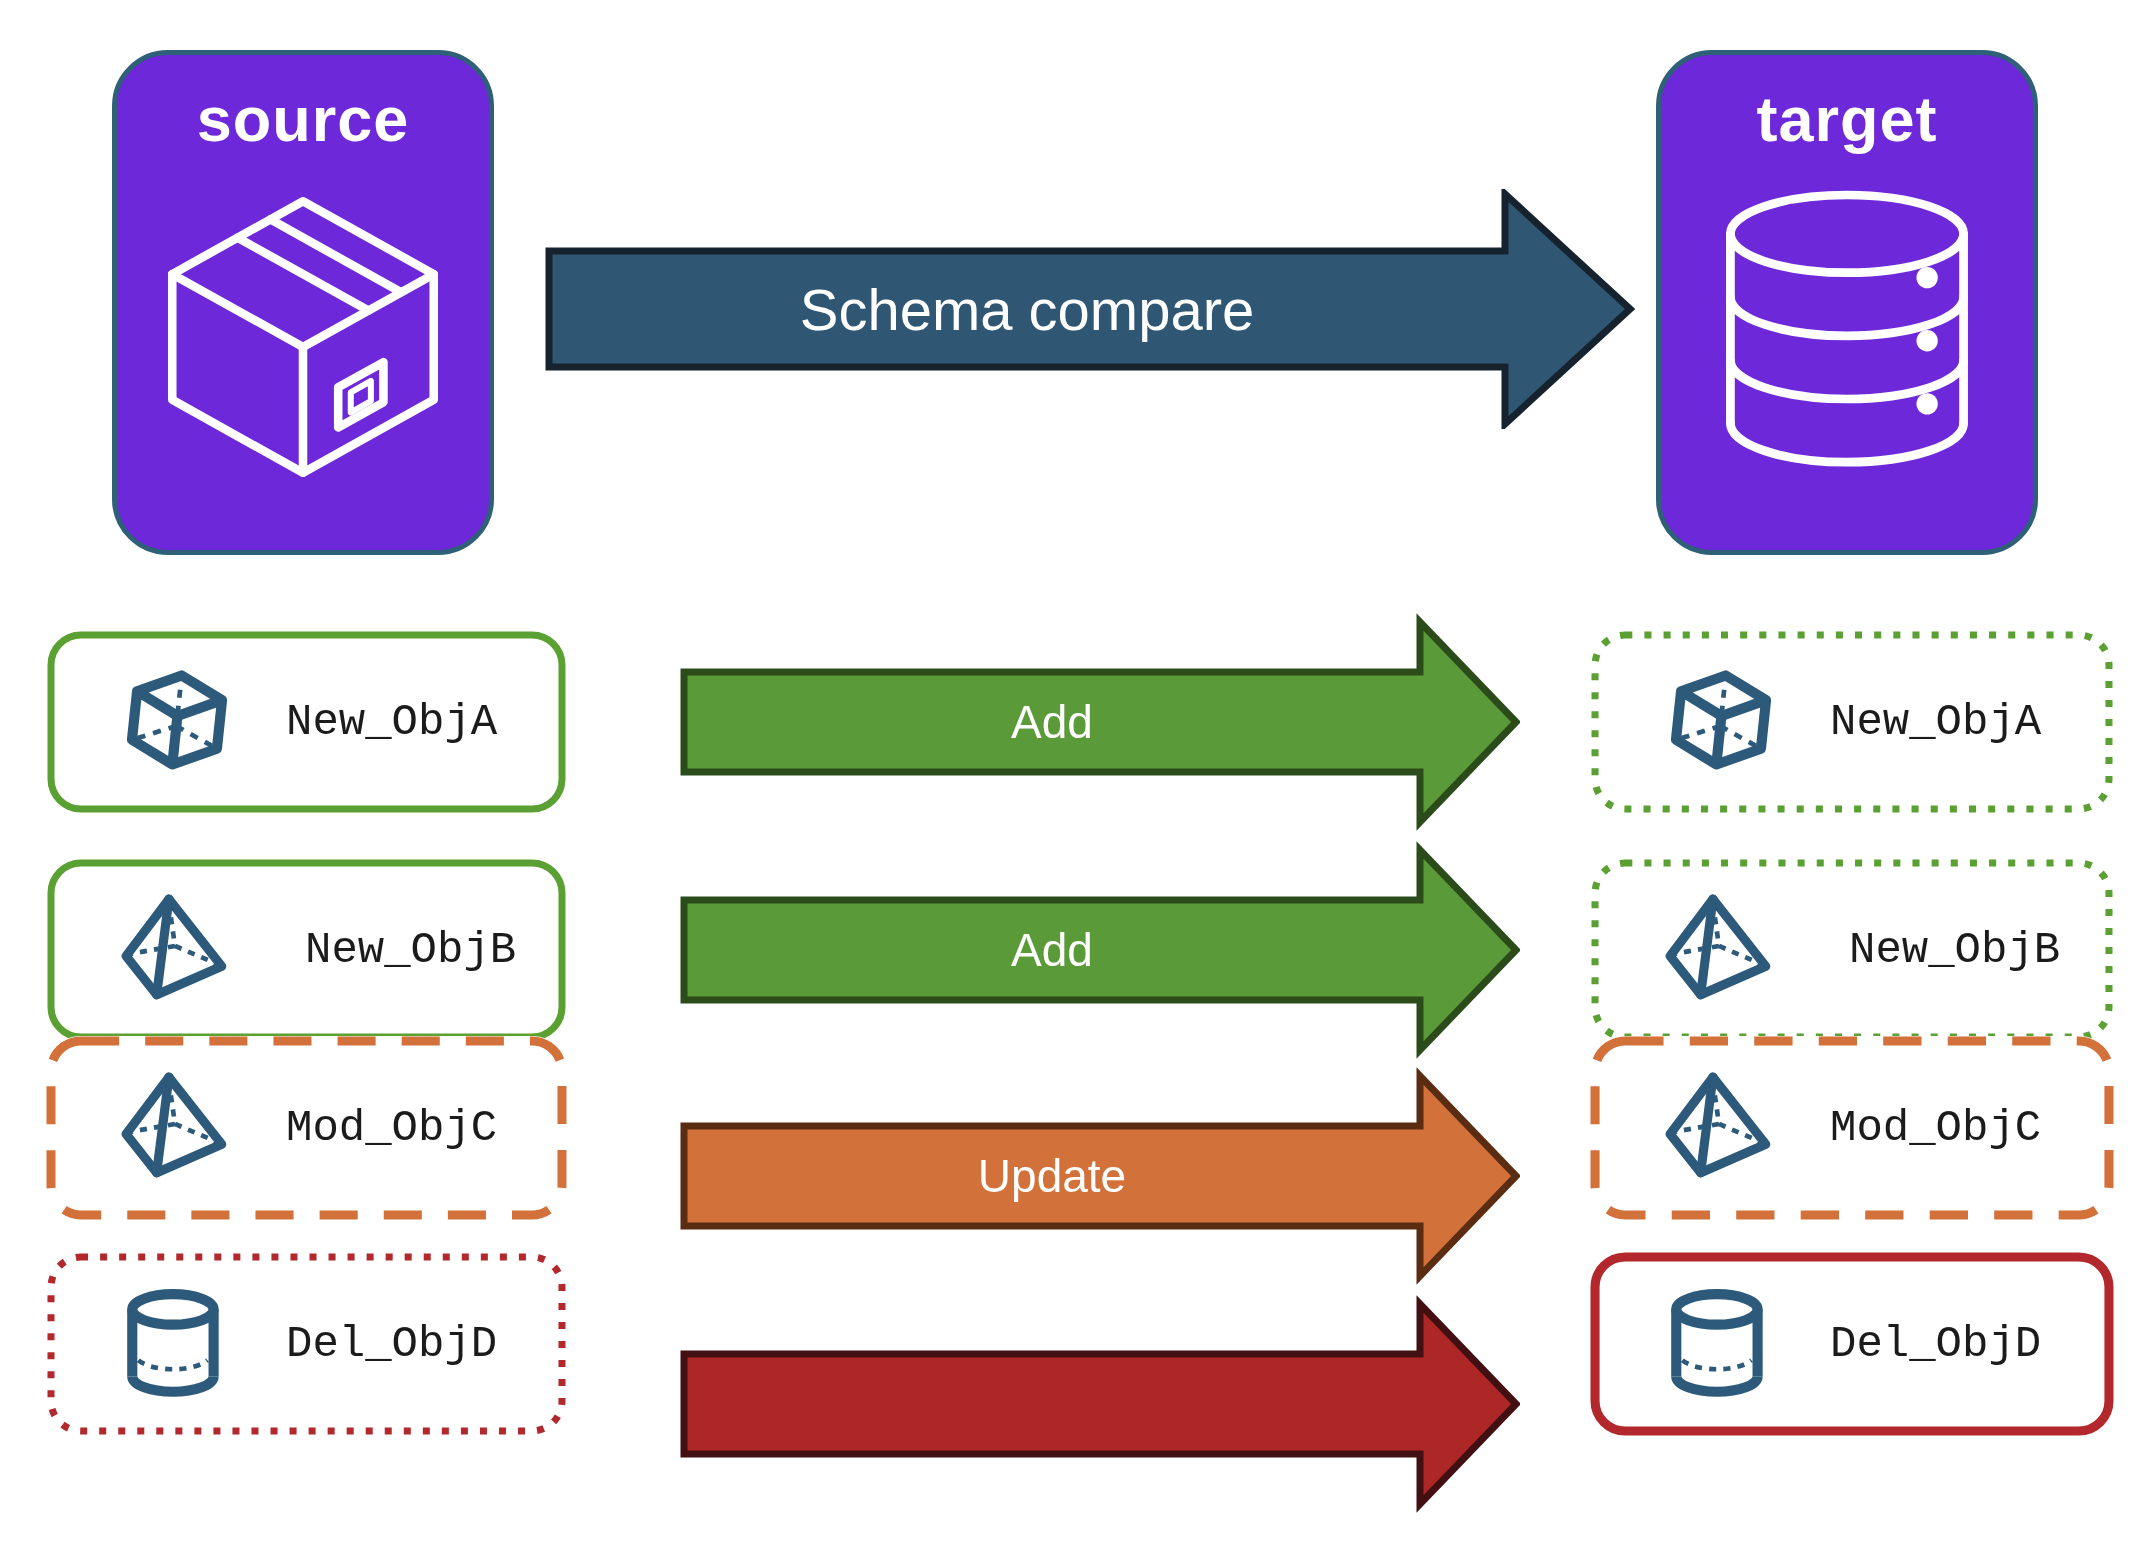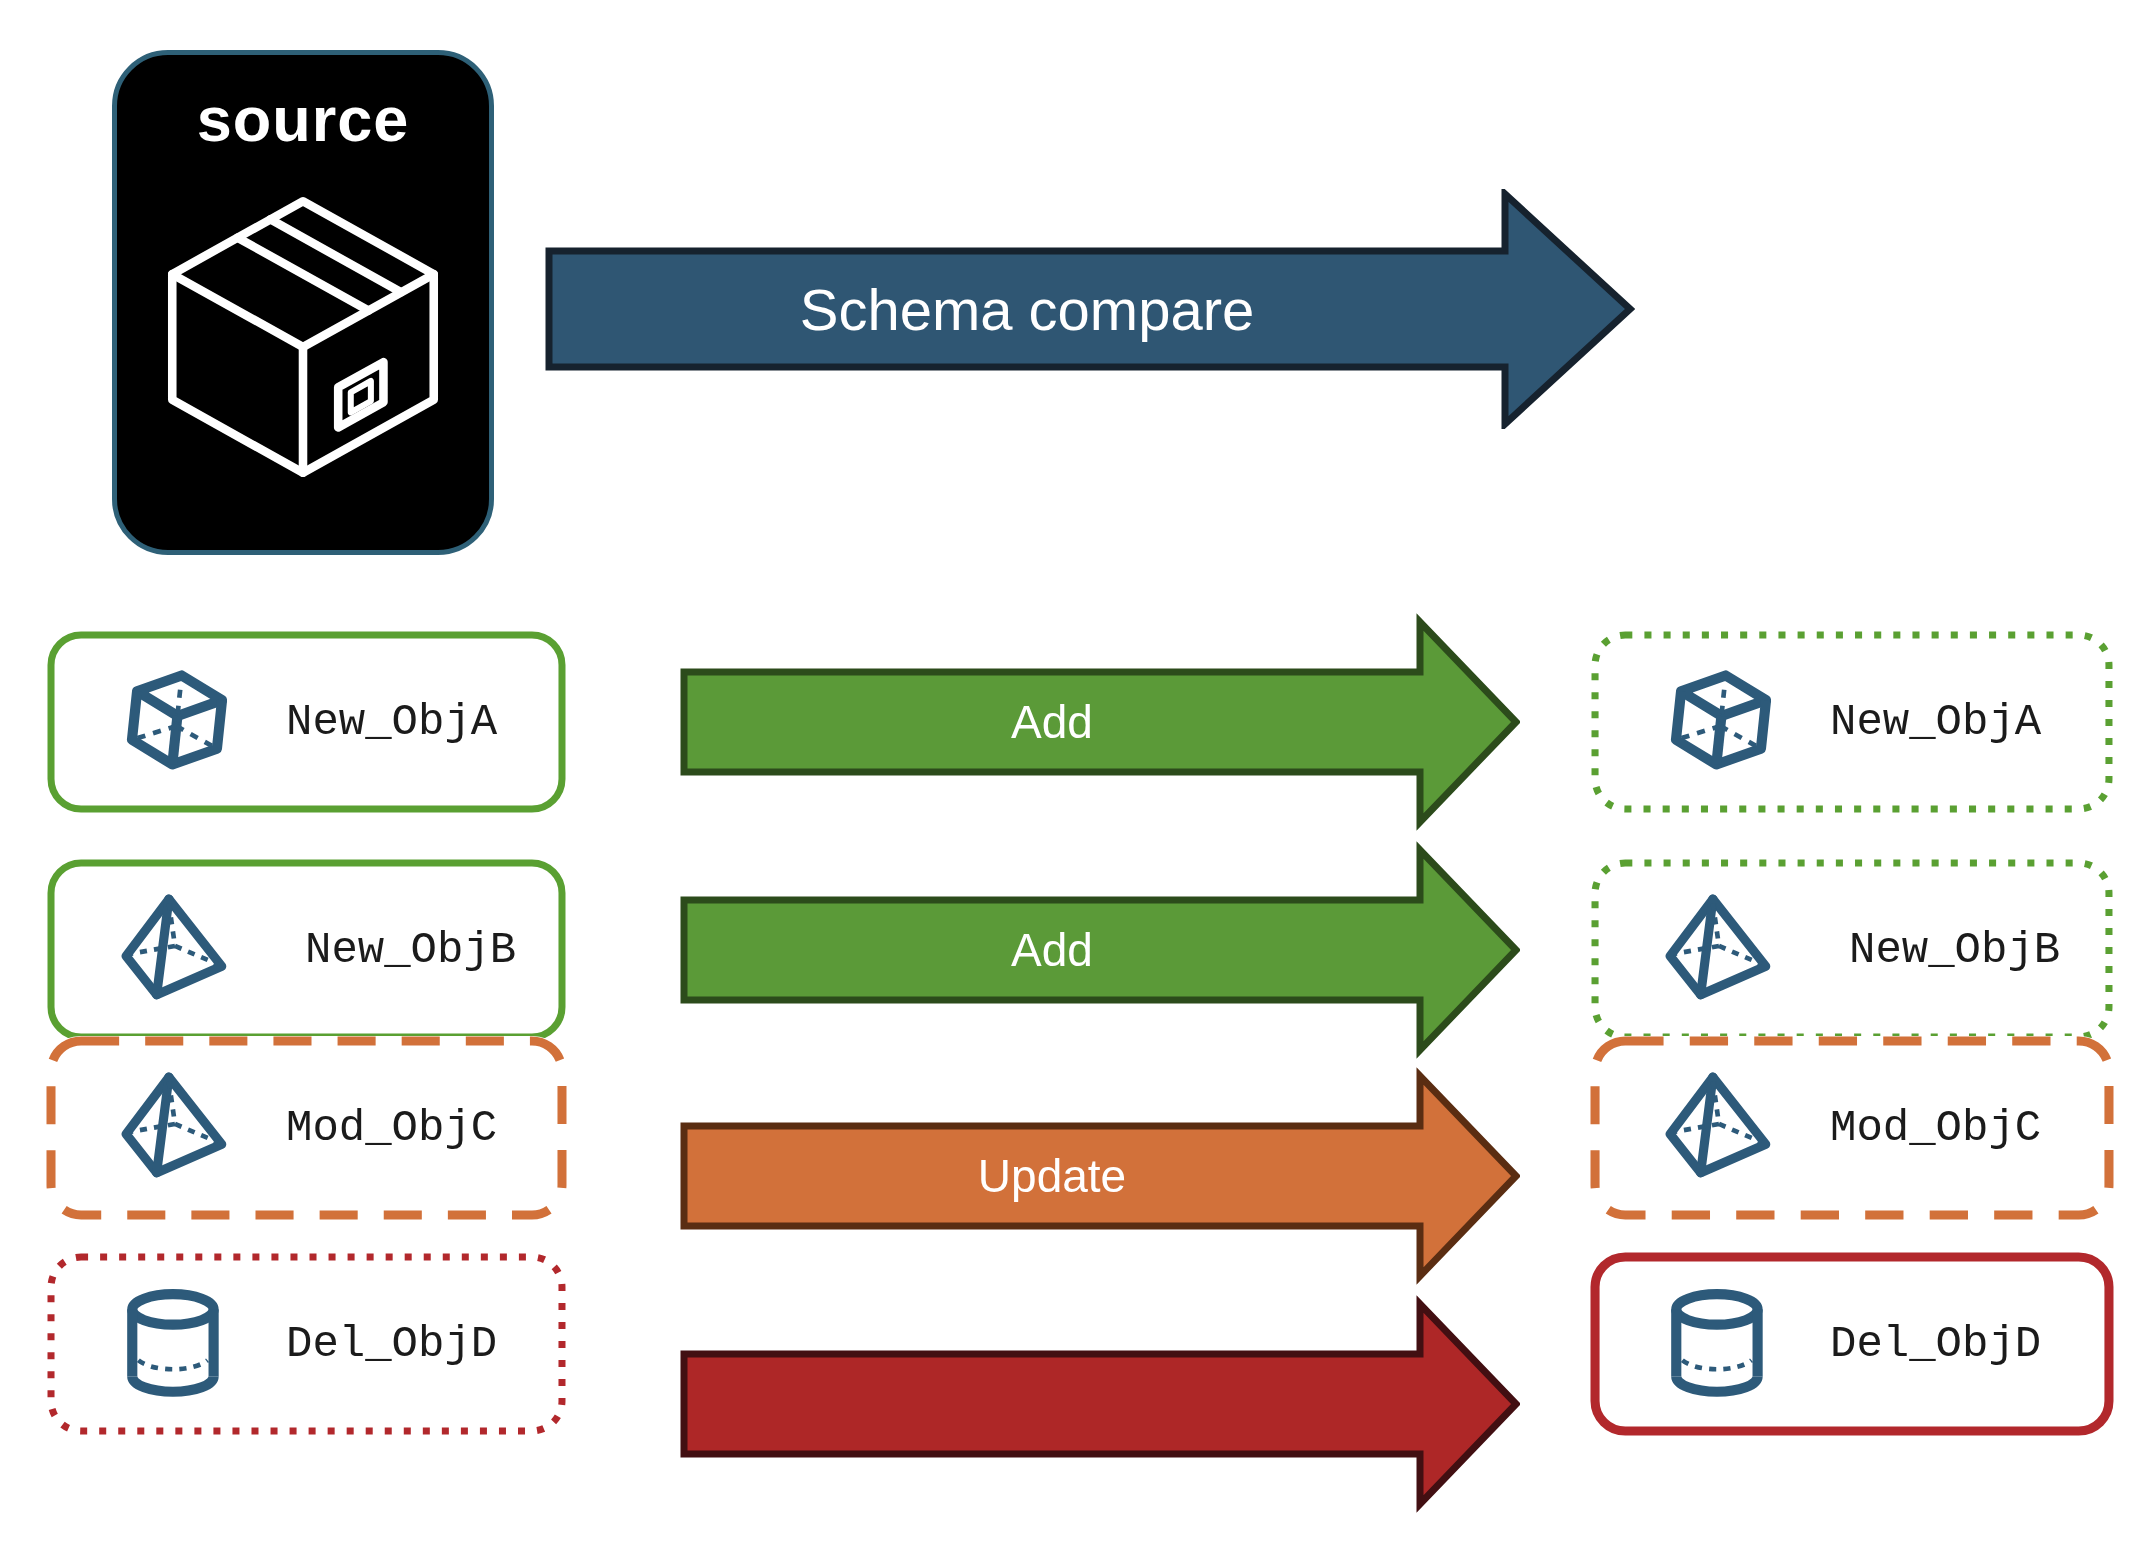--- a/index.html
+++ b/index.html
@@ -4,21 +4,21 @@
 <style>
   html,body { margin:0; padding:0; background:#ffffff; }
   .canvas {
     position:relative; width:2150px; height:1550px; background:#ffffff;
     font-family:"Liberation Sans", sans-serif; overflow:hidden;
   }
 
   
   .node {
     position:absolute; width:382px; height:505px; box-sizing:border-box;
-    background:#000000; border:5px solid #2e6077; border-radius:56px;
+    background:#6d28d9; border:5px solid #2e6077; border-radius:56px;
     display:flex; flex-direction:column; align-items:center;
   }
   #source-node { left:112px; top:50px; }
   #target-node { left:1656px; top:50px; }
   .node-title { color:#ffffff; font-weight:bold; font-size:63px; margin-top:28px; letter-spacing:1px; }
   .node-icon { margin-top:6px; }
 
   
   .card {
     position:absolute; height:184px; box-sizing:border-box; background:#ffffff;
@@ -73,20 +73,38 @@
         <path d="M18,45 L70,74 L122,45"></path>
         <path d="M70,74 L70,124"></path>
         <path d="M44,30.5 L96,59.5"></path>
         <path d="M57,23.2 L109,52.2"></path>
         <path d="M84,90 L102,80 L102,96 L84,106 Z"></path>
         <path d="M89,92 L97,87.5 L97,95.5 L89,100 Z" stroke-width="2.4"></path>
       </g>
     </svg>
   </div>
 
+  <div class="node" id="target-node">
+    <div class="node-title">target</div>
+    <svg class="node-icon" width="340" height="340" viewBox="0 0 140 140">
+      <g stroke="#ffffff" fill="none" stroke-width="3.6" stroke-linecap="round">
+        <ellipse cx="70" cy="30" rx="48" ry="16"></ellipse>
+        <path d="M22,30 L22,108"></path>
+        <path d="M118,30 L118,108"></path>
+        <path d="M22,108 A48,16 0 0 0 118,108"></path>
+        <path d="M22,56 A48,16 0 0 0 118,56"></path>
+        <path d="M22,82 A48,16 0 0 0 118,82"></path>
+      </g>
+      <g fill="#ffffff" stroke="none">
+        <circle cx="103" cy="48" r="4.4"></circle>
+        <circle cx="103" cy="74" r="4.4"></circle>
+        <circle cx="103" cy="100" r="4.4"></circle>
+      </g>
+    </svg>
+  </div>
 
   <div id="schema-arrow">
     <svg width="1090" height="240" viewBox="0 0 1090 240">
       <polygon points="4,62 960,62 960,5 1085,120 960,235 960,178 4,178"></polygon>
     </svg>
     <div class="arrow-label">Schema compare</div>
   </div>
 
   <div class="card left r0">
     <svg class="border-rect b-solid-green" viewBox="0 0 520 184" preserveAspectRatio="none">

